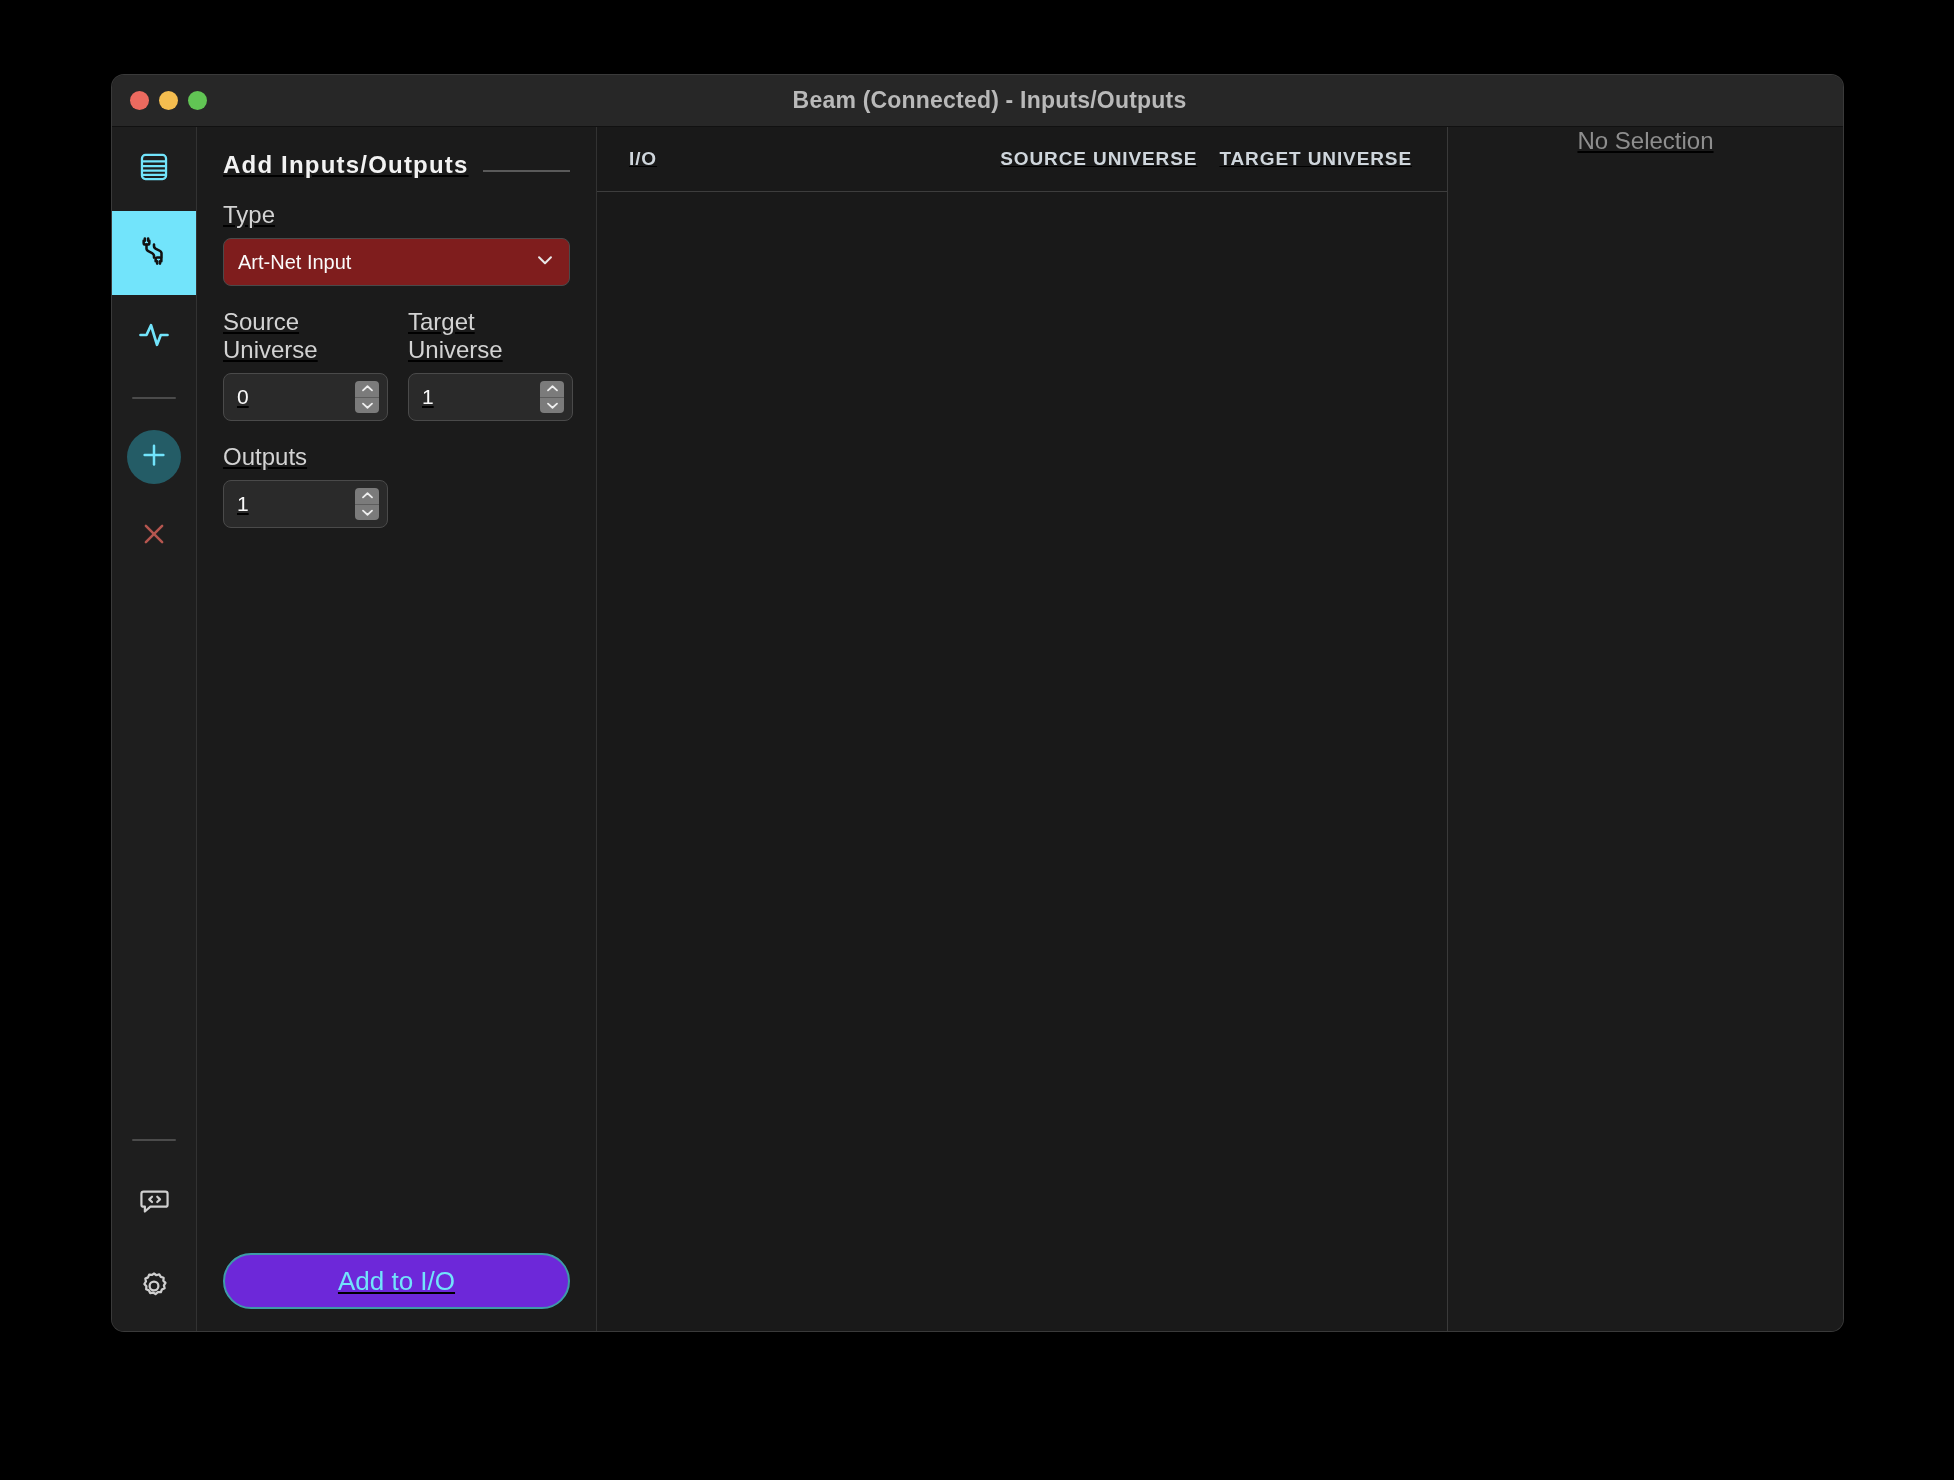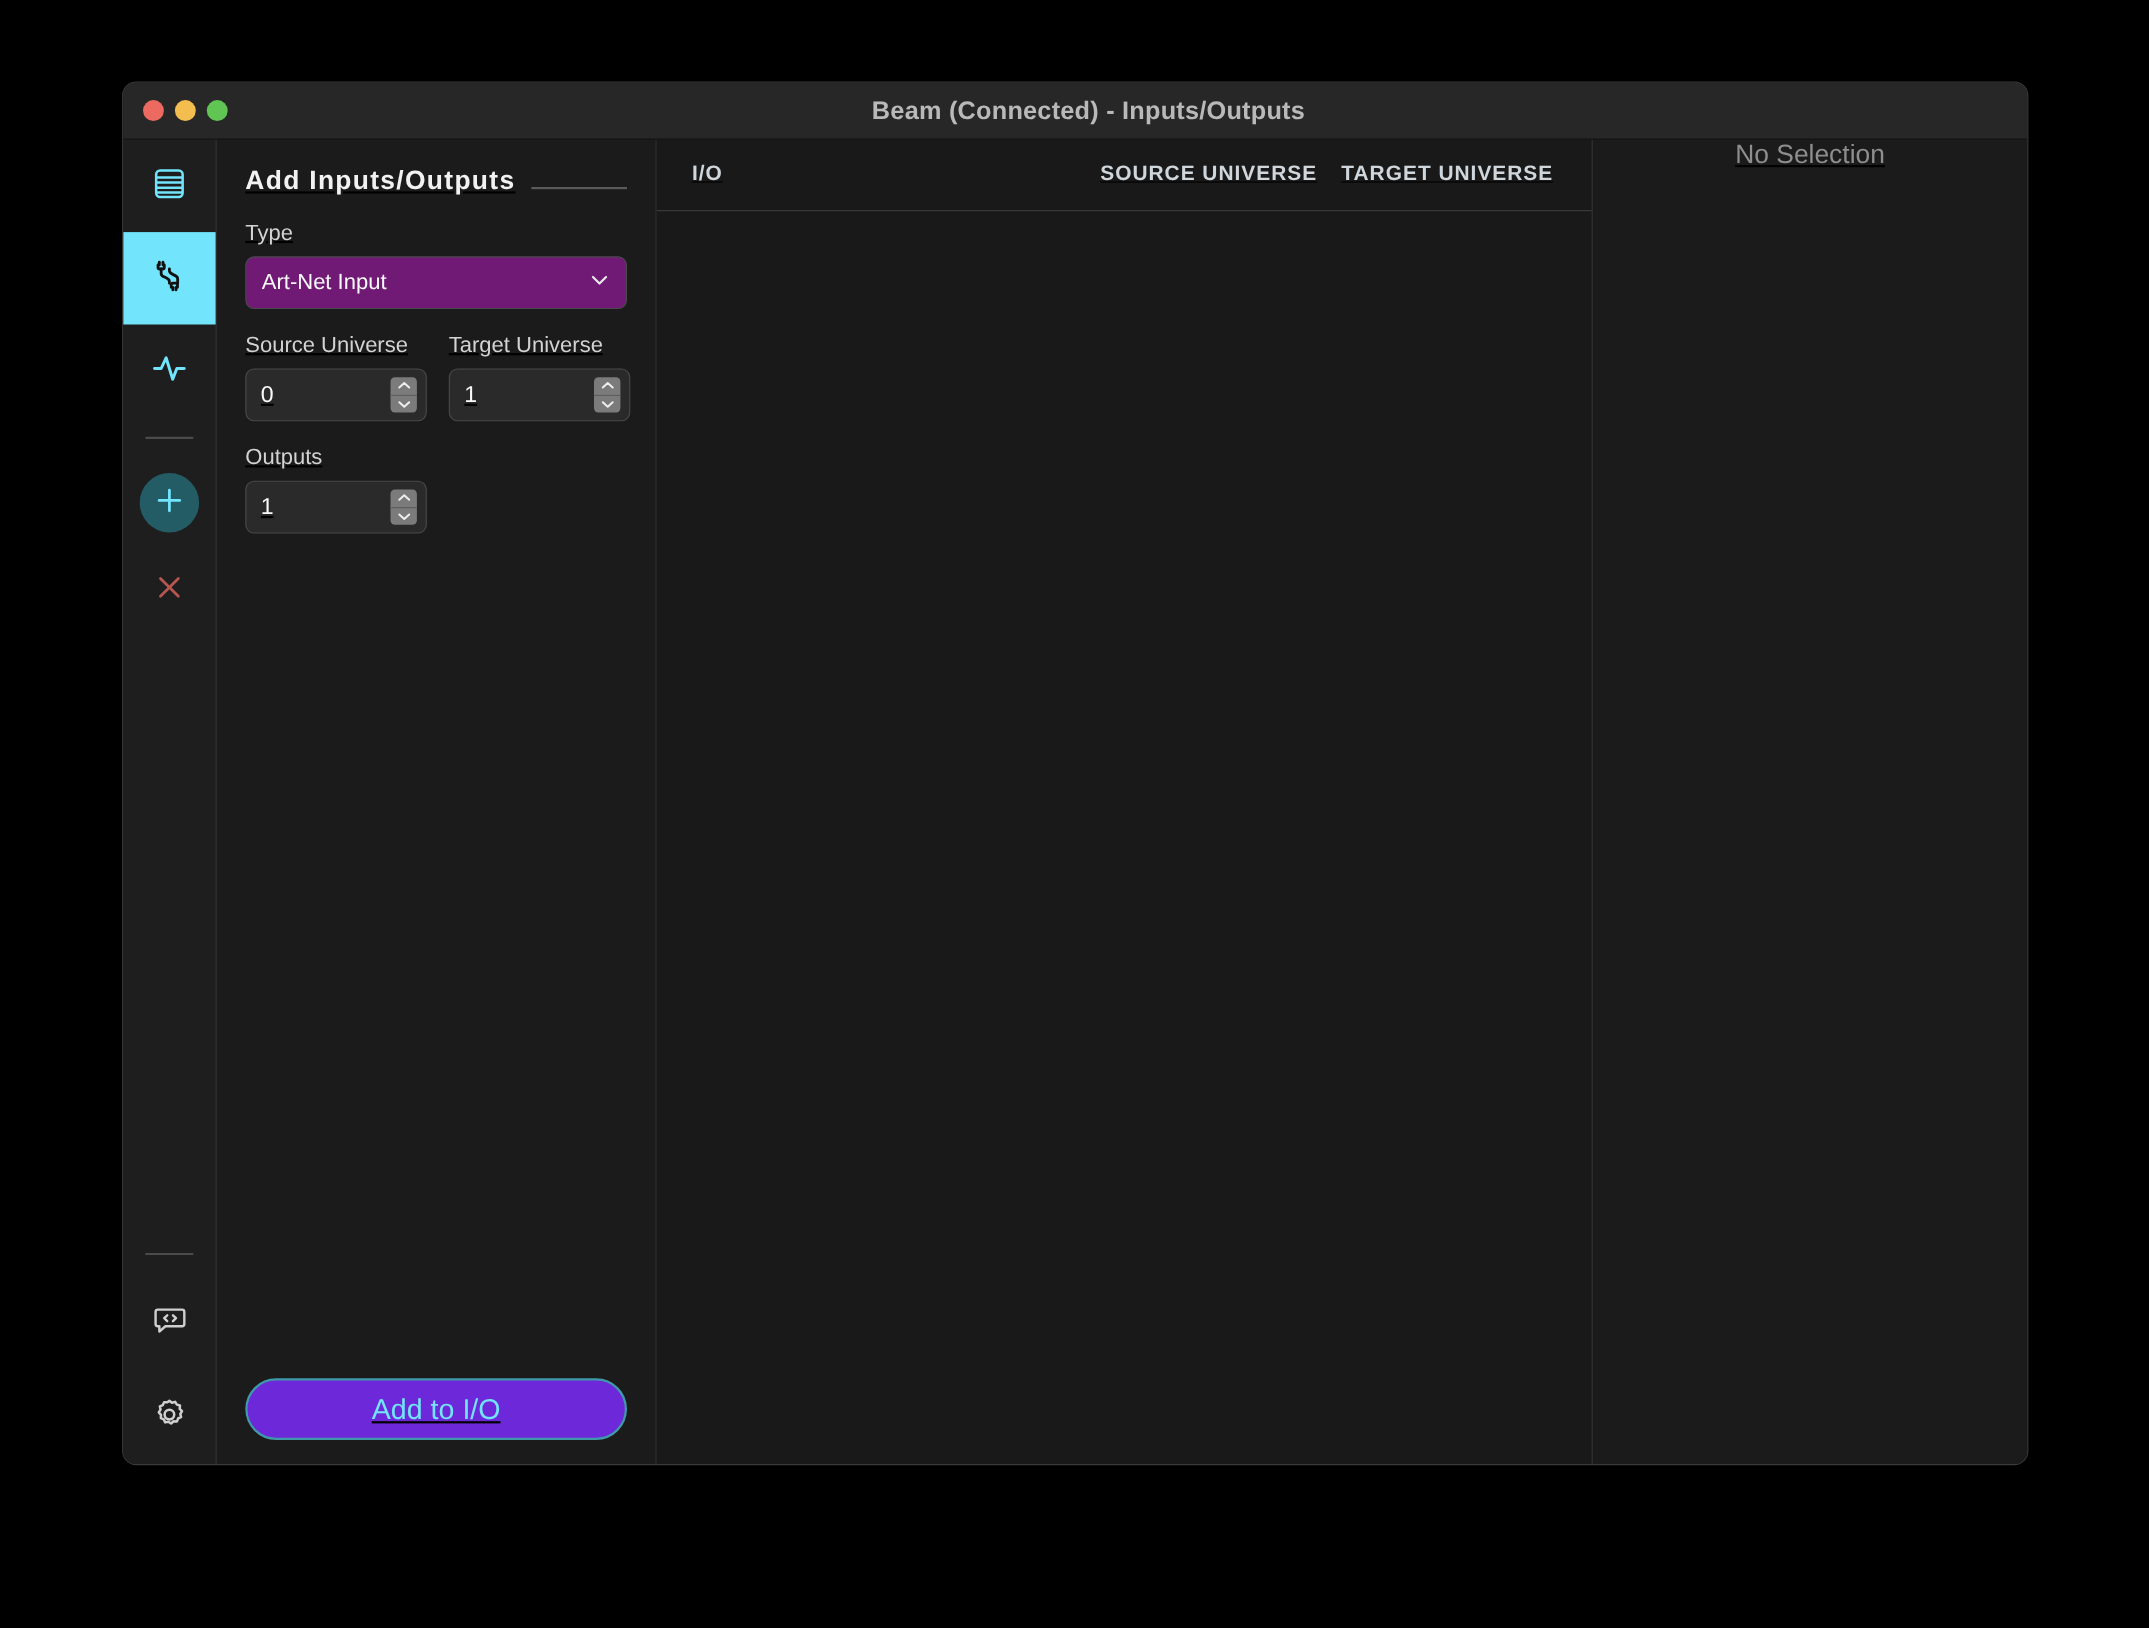--- a/index.html
+++ b/index.html
@@ -131,34 +131,34 @@
     letter-spacing: 1.2px;
     white-space: nowrap;
   }
   .panel-head .rule {
     flex: 1;
     height: 2px;
     background: #5a5a5a;
     margin-top: 12px;
   }
   .field-label {
-    font-size: 20px;
+    font-size: 24px;
     color: #d3d3d3;
     margin-bottom: 9px;
     display: block;
   }
   .select-wrap {
     position: relative;
     width: 100%;
     margin-bottom: 22px;
   }
   select.ctl {
     width: 100%;
     height: 48px;
-    background: #701a75;
+    background: #7f1d1d;
     border: 1px solid #4a4a4a;
     border-radius: 8px;
     color: #fafafa;
     font-size: 20px;
     font-family: "Liberation Sans", sans-serif;
     padding: 0 42px 0 14px;
     appearance: none;
     -webkit-appearance: none;
     outline: none;
     cursor: pointer;

